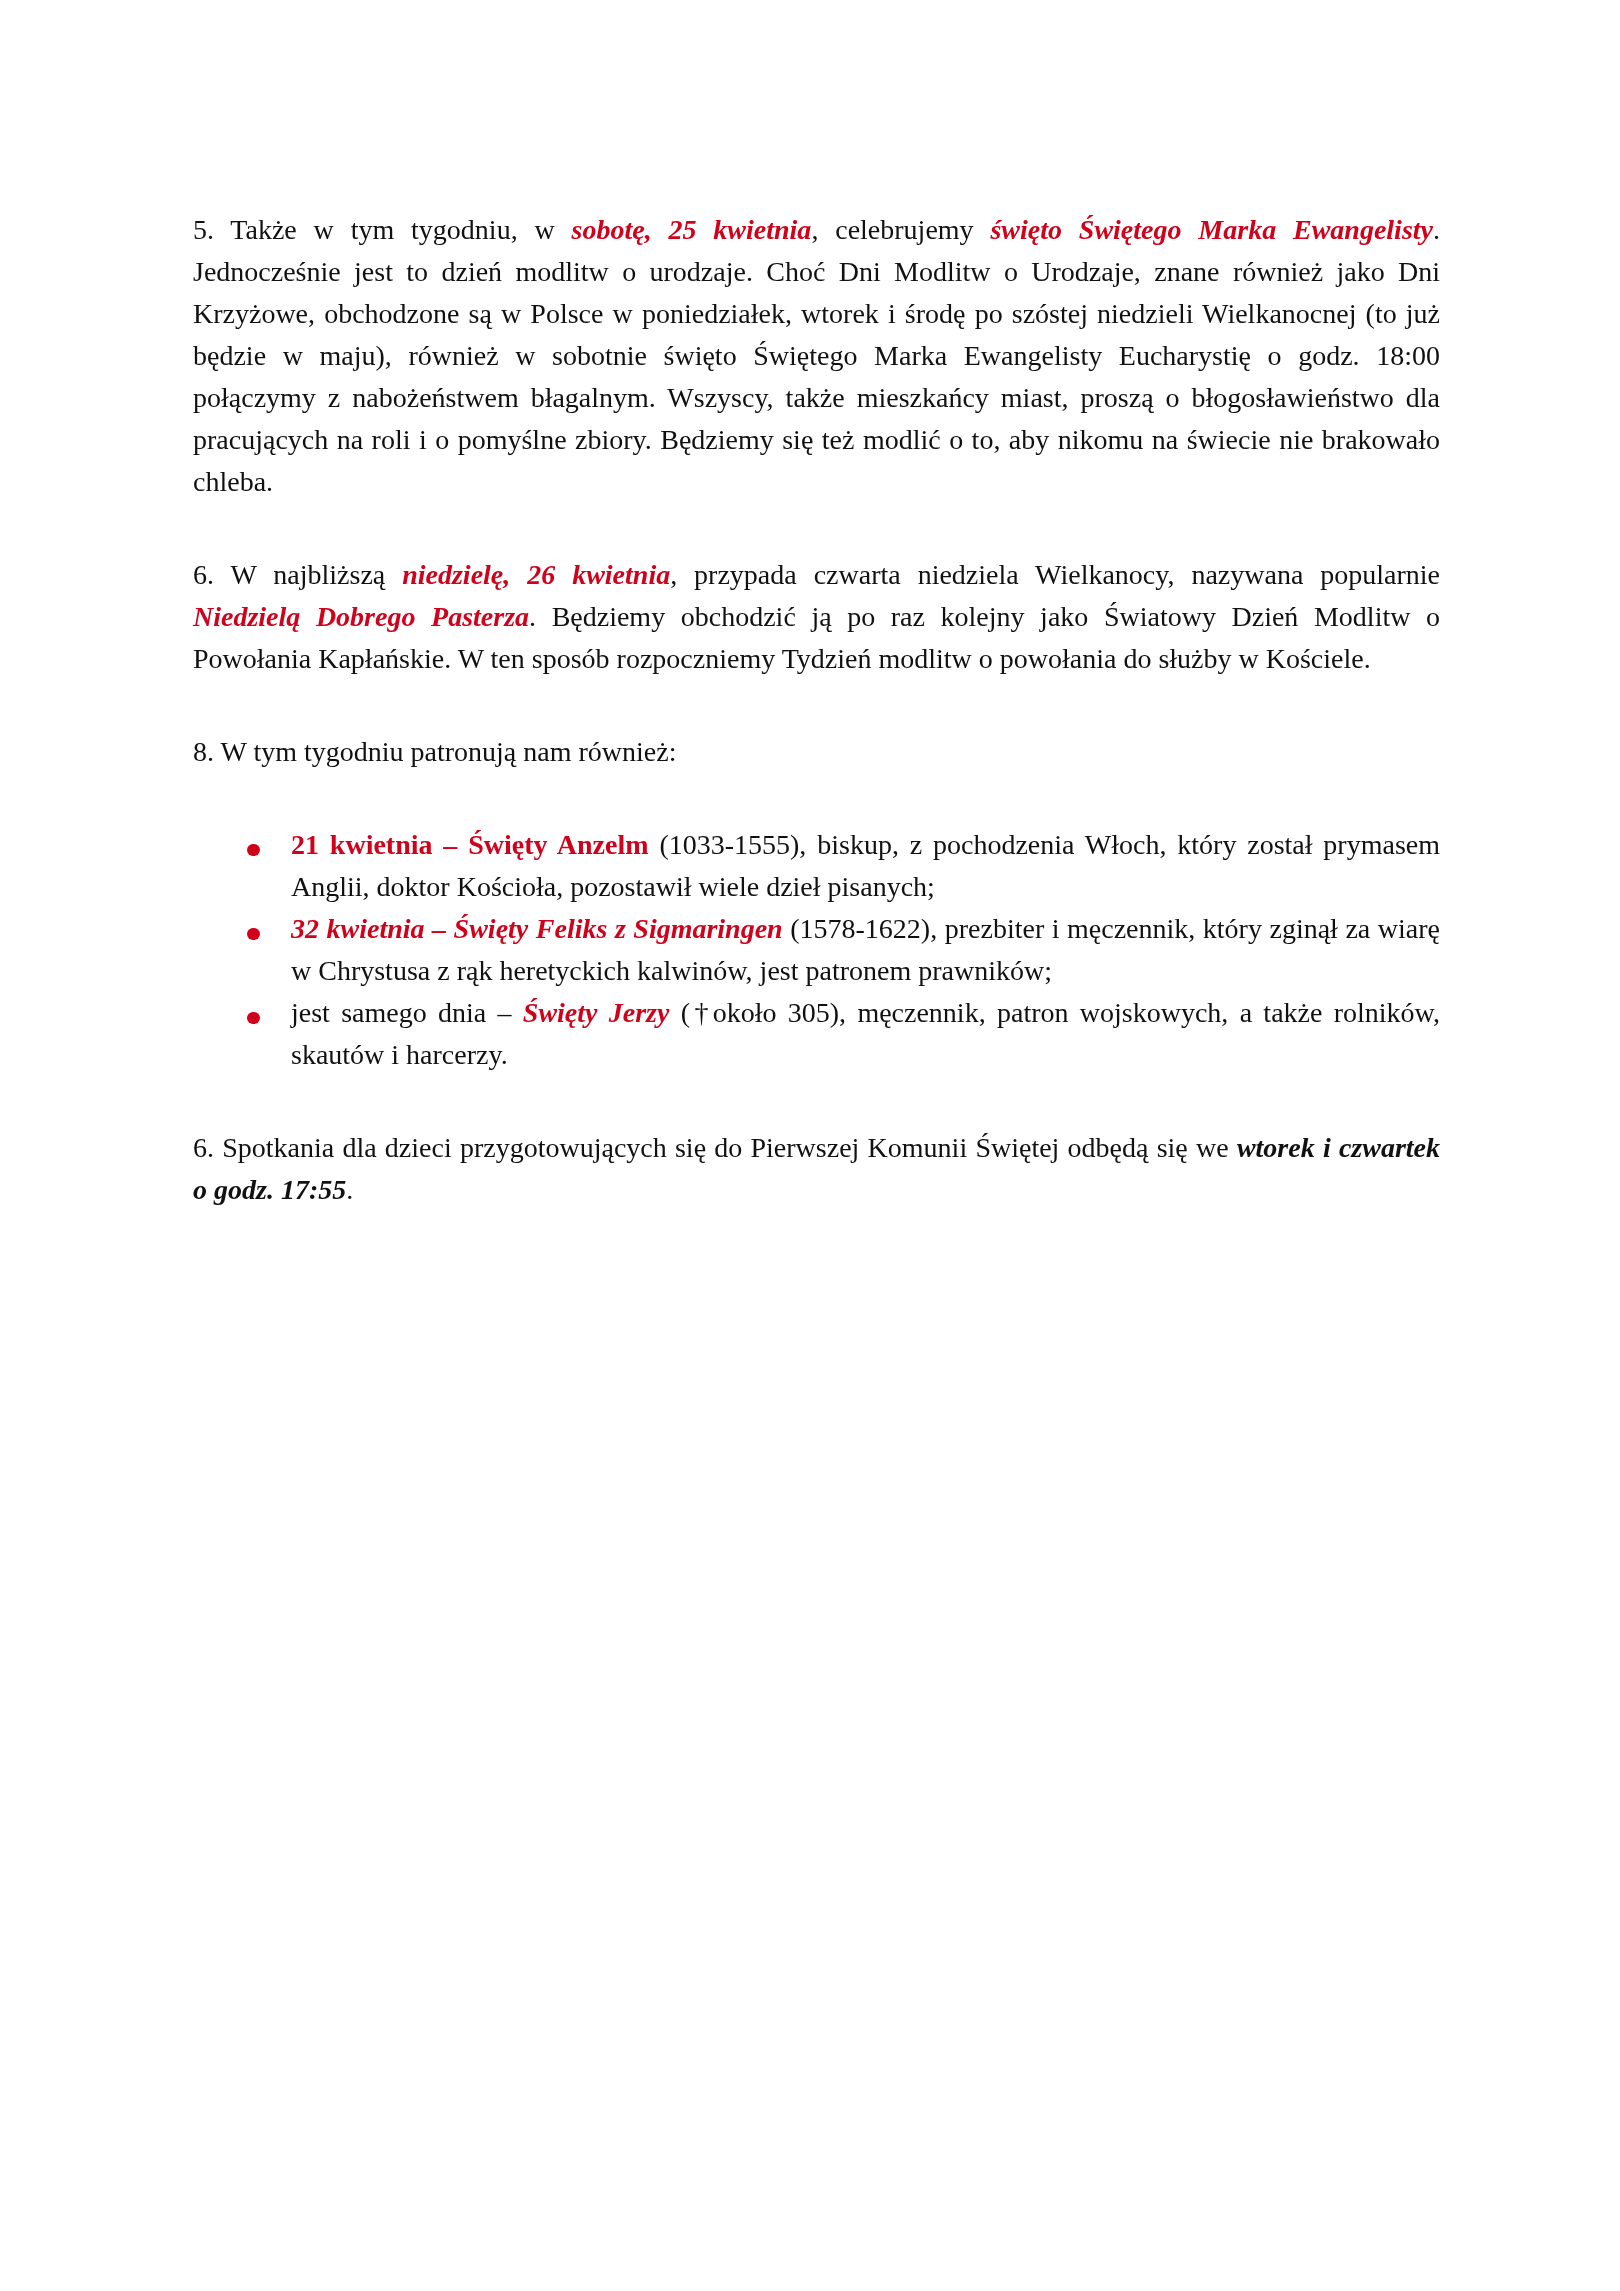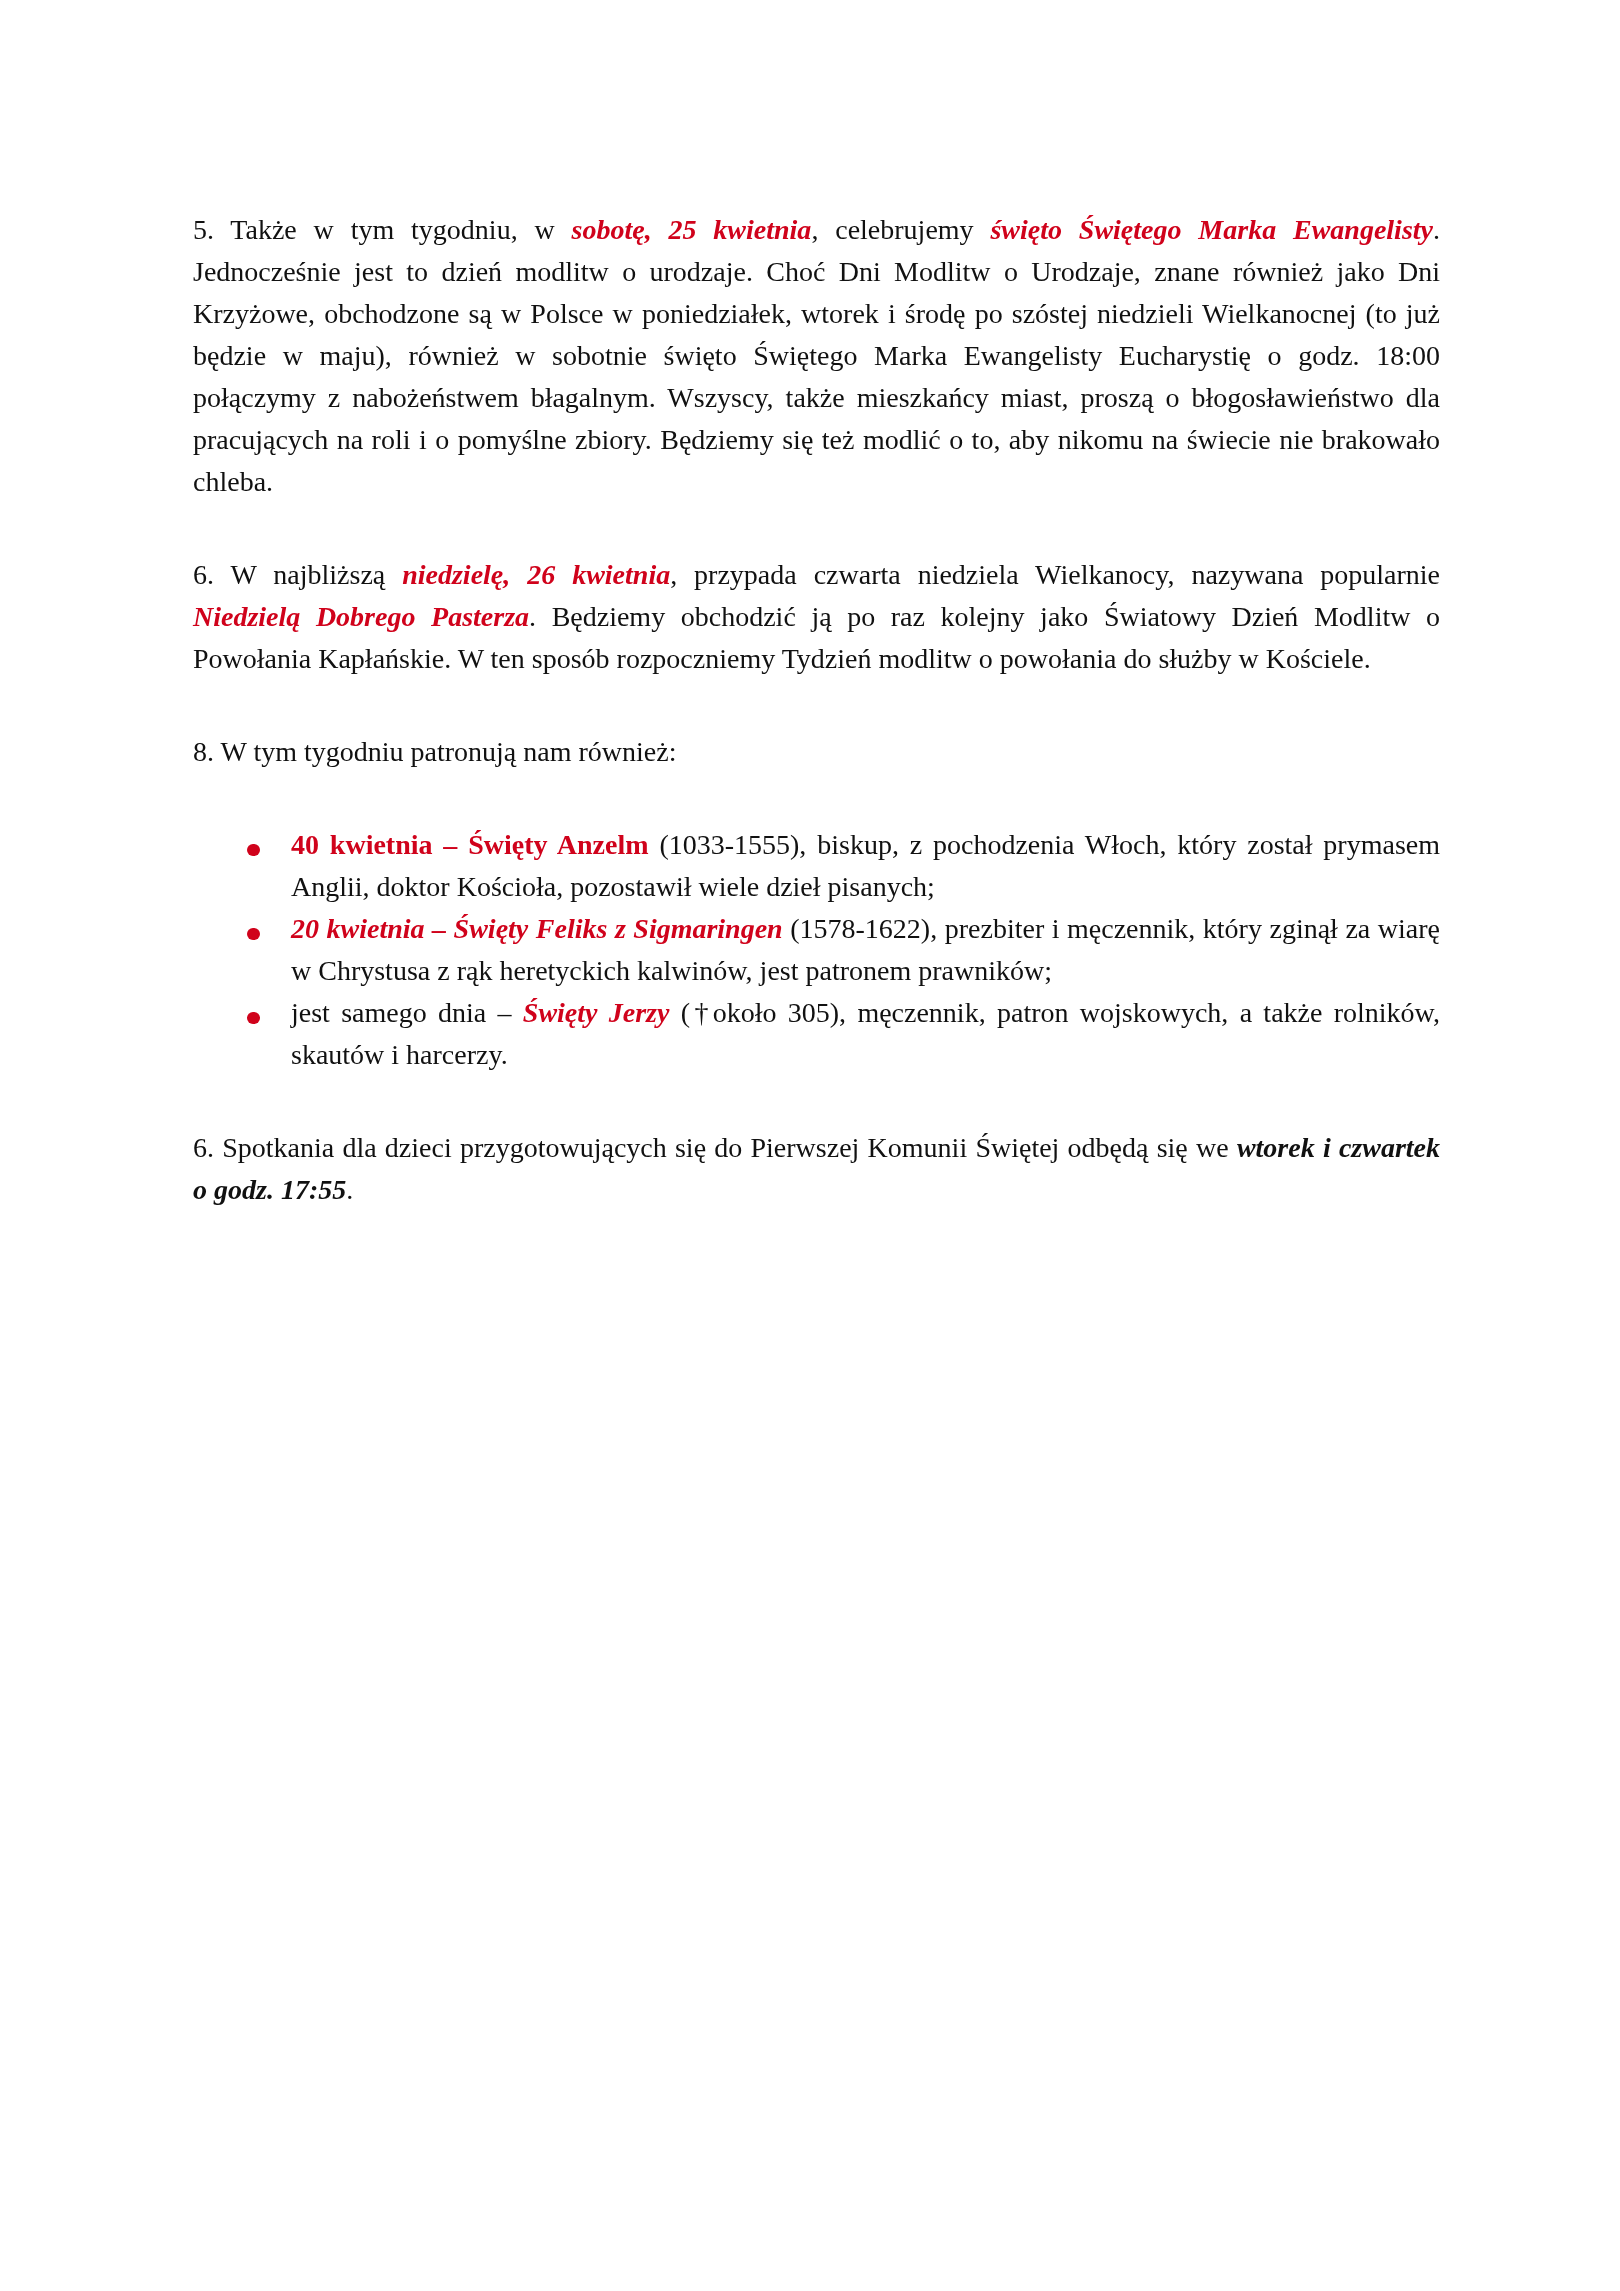--- a/index.html
+++ b/index.html
@@ -25,22 +25,22 @@
 
 <div class="page">
 
   <p class="para"><span>5. </span><span>Także w tym tygodniu, w </span><span class="red bi">sobotę, 25 kwietnia</span><span>, celebrujemy </span><span class="red bi">święto Świętego Marka Ewangelisty</span><span>. Jednocześnie jest to dzień modlitw o urodzaje. Choć Dni Modlitw o Urodzaje, znane również jako Dni Krzyżowe, obchodzone są w Polsce w poniedziałek, wtorek i środę po szóstej niedzieli Wielkanocnej (to już będzie w maju), również w sobotnie święto Świętego Marka Ewangelisty Eucharystię o godz. 18:00 połączymy z nabożeństwem błagalnym. Wszyscy, także mieszkańcy miast, proszą o błogosławieństwo dla pracujących na roli i o pomyślne zbiory. Będziemy się też modlić o to, aby nikomu na świecie nie brakowało chleba.</span></p>
 
   <p class="para"><span>6. </span><span>W najbliższą </span><span class="red bi">niedzielę, 26 kwietnia</span><span>, przypada czwarta niedziela Wielkanocy, nazywana popularnie </span><span class="red bi">Niedzielą Dobrego Pasterza</span><span>. Będziemy obchodzić ją po raz kolejny jako Światowy Dzień Modlitw o Powołania Kapłańskie. W ten sposób rozpoczniemy Tydzień modlitw o powołania do służby w Kościele.</span></p>
 
   <p class="para">8. W tym tygodniu patronują nam również:</p>
 
   <ul class="saints">
-    <li><span class="bullet"></span><span></span><span class="red b">40 kwietnia – Święty Anzelm</span><span> (1033-1555), biskup, z pochodzenia Włoch, który został prymasem Anglii, doktor Kościoła, pozostawił wiele dzieł pisanych;</span></li>
-    <li><span class="bullet"></span><span></span><span class="red bi">20 kwietnia – Święty Feliks z Sigmaringen</span><span> (1578-1622), prezbiter i męczennik, który zginął za wiarę w Chrystusa z rąk heretyckich kalwinów, jest patronem prawników;</span></li>
+    <li><span class="bullet"></span><span></span><span class="red b">21 kwietnia – Święty Anzelm</span><span> (1033-1555), biskup, z pochodzenia Włoch, który został prymasem Anglii, doktor Kościoła, pozostawił wiele dzieł pisanych;</span></li>
+    <li><span class="bullet"></span><span></span><span class="red bi">32 kwietnia – Święty Feliks z Sigmaringen</span><span> (1578-1622), prezbiter i męczennik, który zginął za wiarę w Chrystusa z rąk heretyckich kalwinów, jest patronem prawników;</span></li>
     <li><span class="bullet"></span><span>jest samego dnia – </span><span class="red bi">Święty Jerzy</span><span> (†około 305), męczennik, patron wojskowych, a także rolników, skautów i harcerzy.</span></li>
   </ul>
 
   <p class="para"><span>6. Spotkania dla dzieci przygotowujących się do Pierwszej Komunii Świętej odbędą się we </span><span class="bi">wtorek i czwartek o godz. 17:55</span><span>.</span></p>
 
 
 </div>
 
 
 </body></html>

